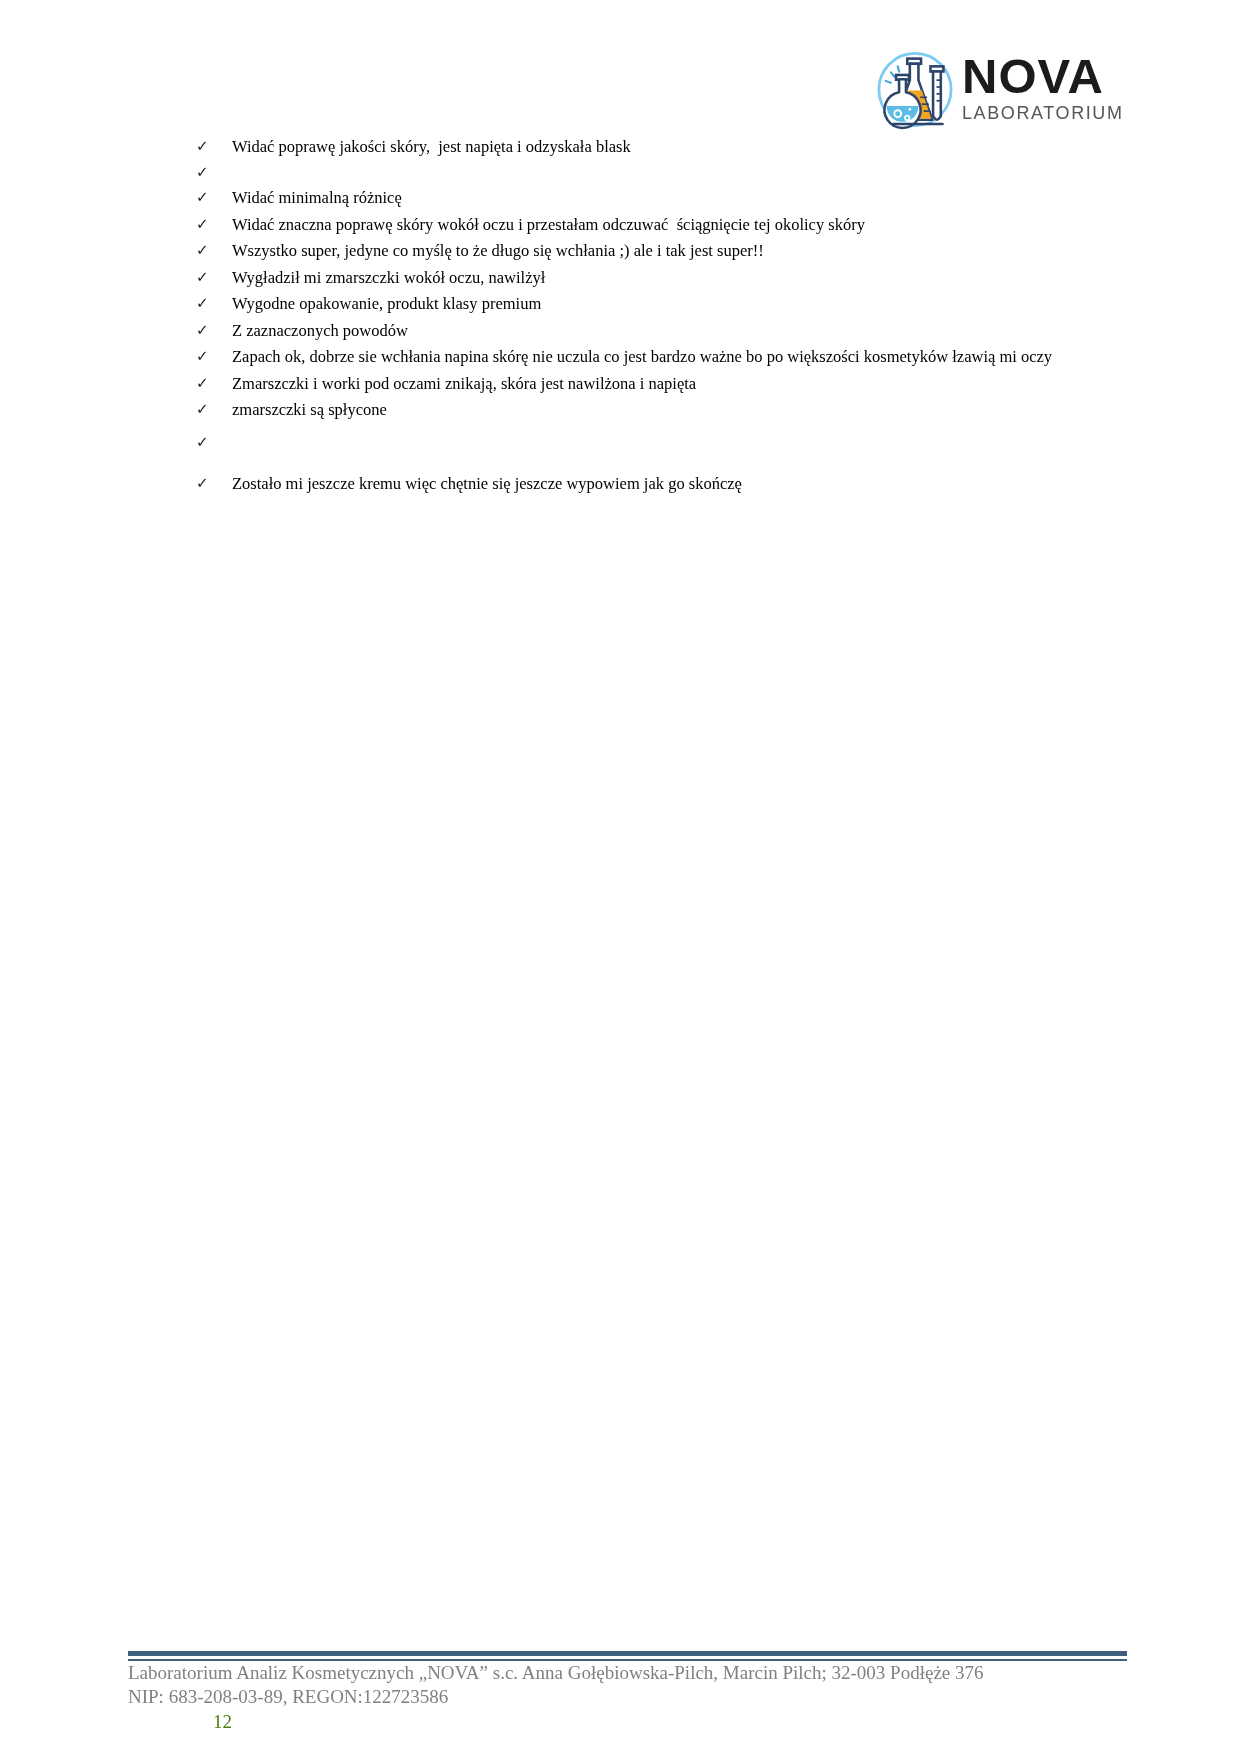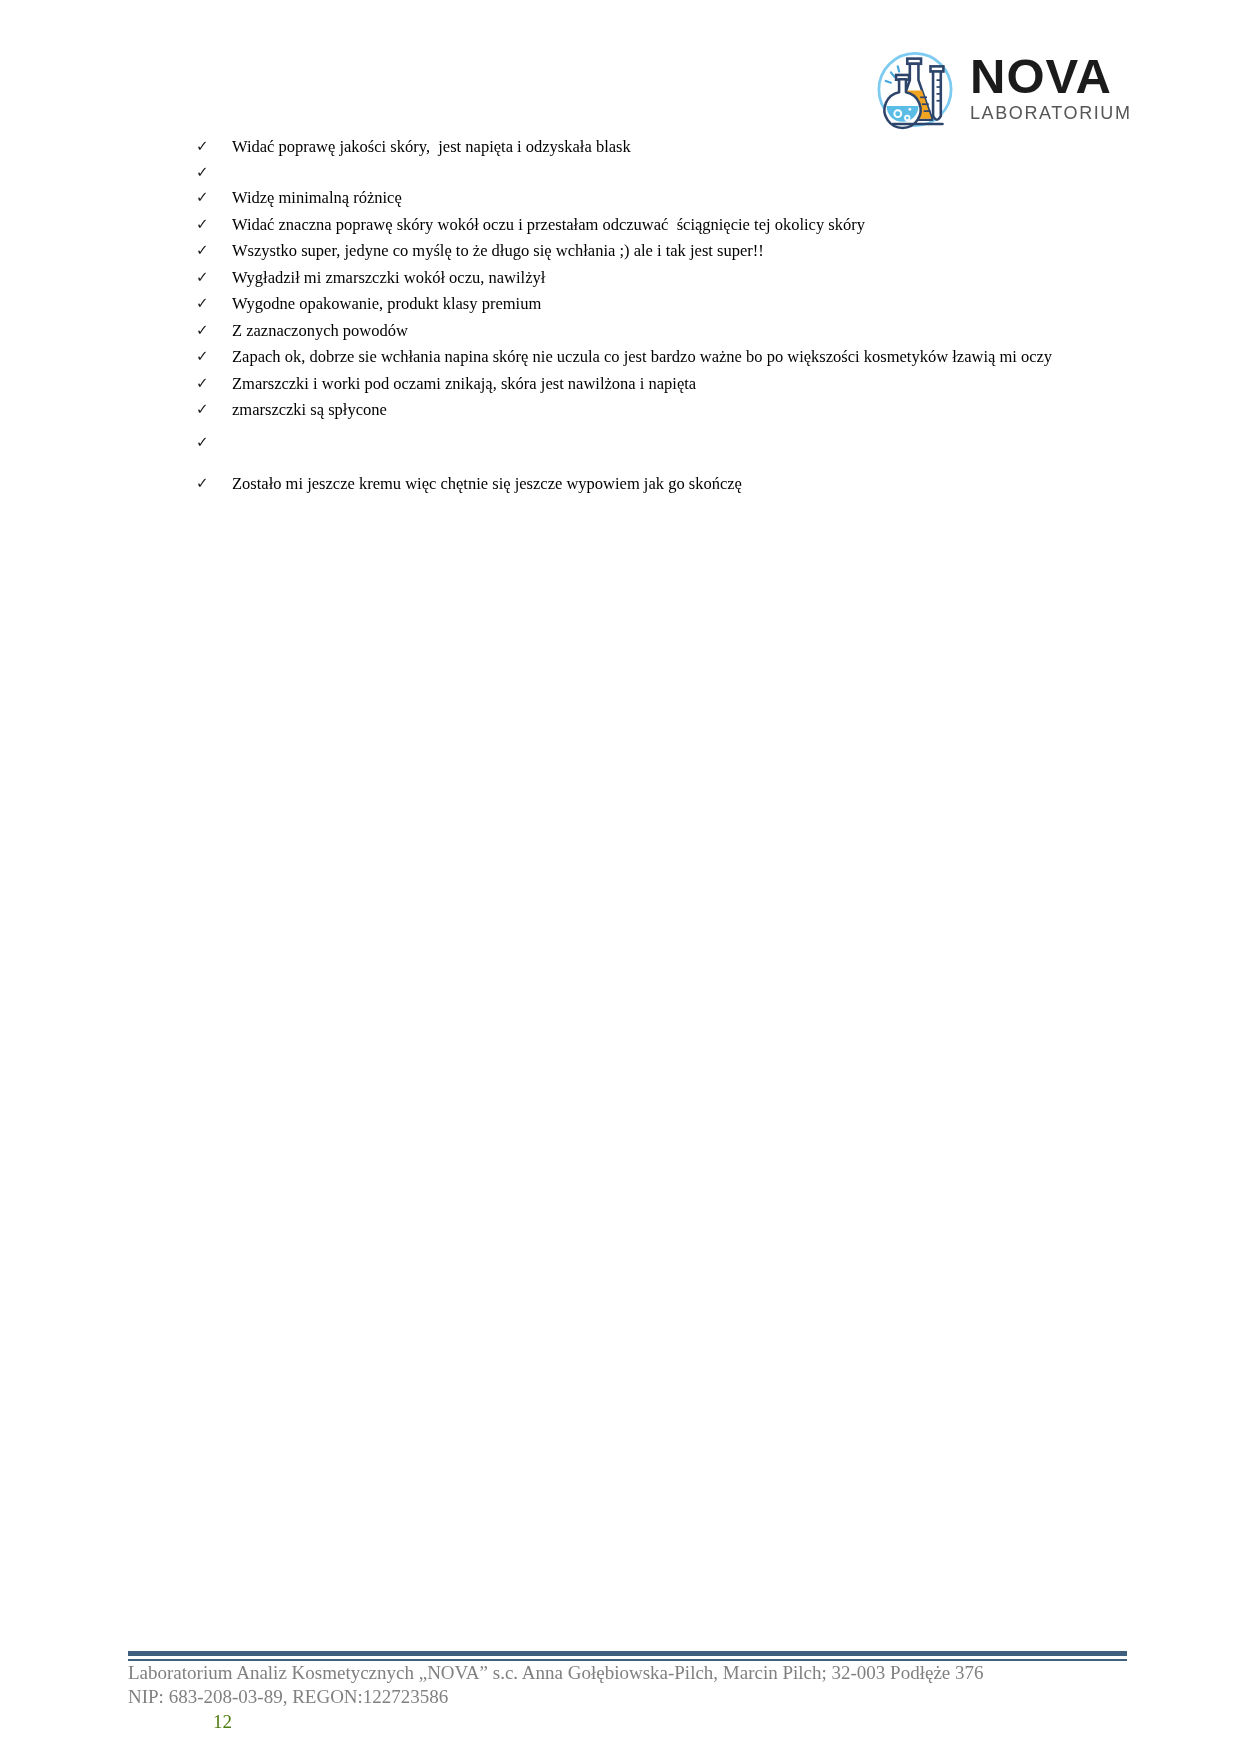--- a/index.html
+++ b/index.html
@@ -14,21 +14,21 @@
     overflow: hidden;
   }
 
   
   .logo {
     position: absolute;
     top: 44px;
     left: 872px;
     display: flex;
     align-items: center;
-    gap: 12px;
+    gap: 4px;
   }
   .logo-icon { width: 86px; height: 86px; flex: 0 0 auto; }
   .logo-text-block { display: flex; flex-direction: column; line-height: 1; }
   .logo-name {
     font-family: "Liberation Sans", sans-serif;
     font-weight: bold;
     font-size: 49px;
     letter-spacing: 1px;
     color: #1b1b1b;
   }
@@ -145,21 +145,21 @@
   <ul class="checklist">
     <li>
         <span class="checkmark">✓</span>
         <span class="item-text">Widać poprawę jakości skóry,  jest napięta i odzyskała blask</span>
       </li>
     <li>
         <span class="checkmark">✓</span>
       </li>
     <li>
         <span class="checkmark">✓</span>
-        <span class="item-text">Widzę minimalną różnicę</span>
+        <span class="item-text">Widać minimalną różnicę</span>
       </li>
     <li>
         <span class="checkmark">✓</span>
         <span class="item-text">Widać znaczna poprawę skóry wokół oczu i przestałam odczuwać  ściągnięcie tej okolicy skóry</span>
       </li>
     <li>
         <span class="checkmark">✓</span>
         <span class="item-text">Wszystko super, jedyne co myślę to że długo się wchłania ;) ale i tak jest super!!</span>
       </li>
     <li>

